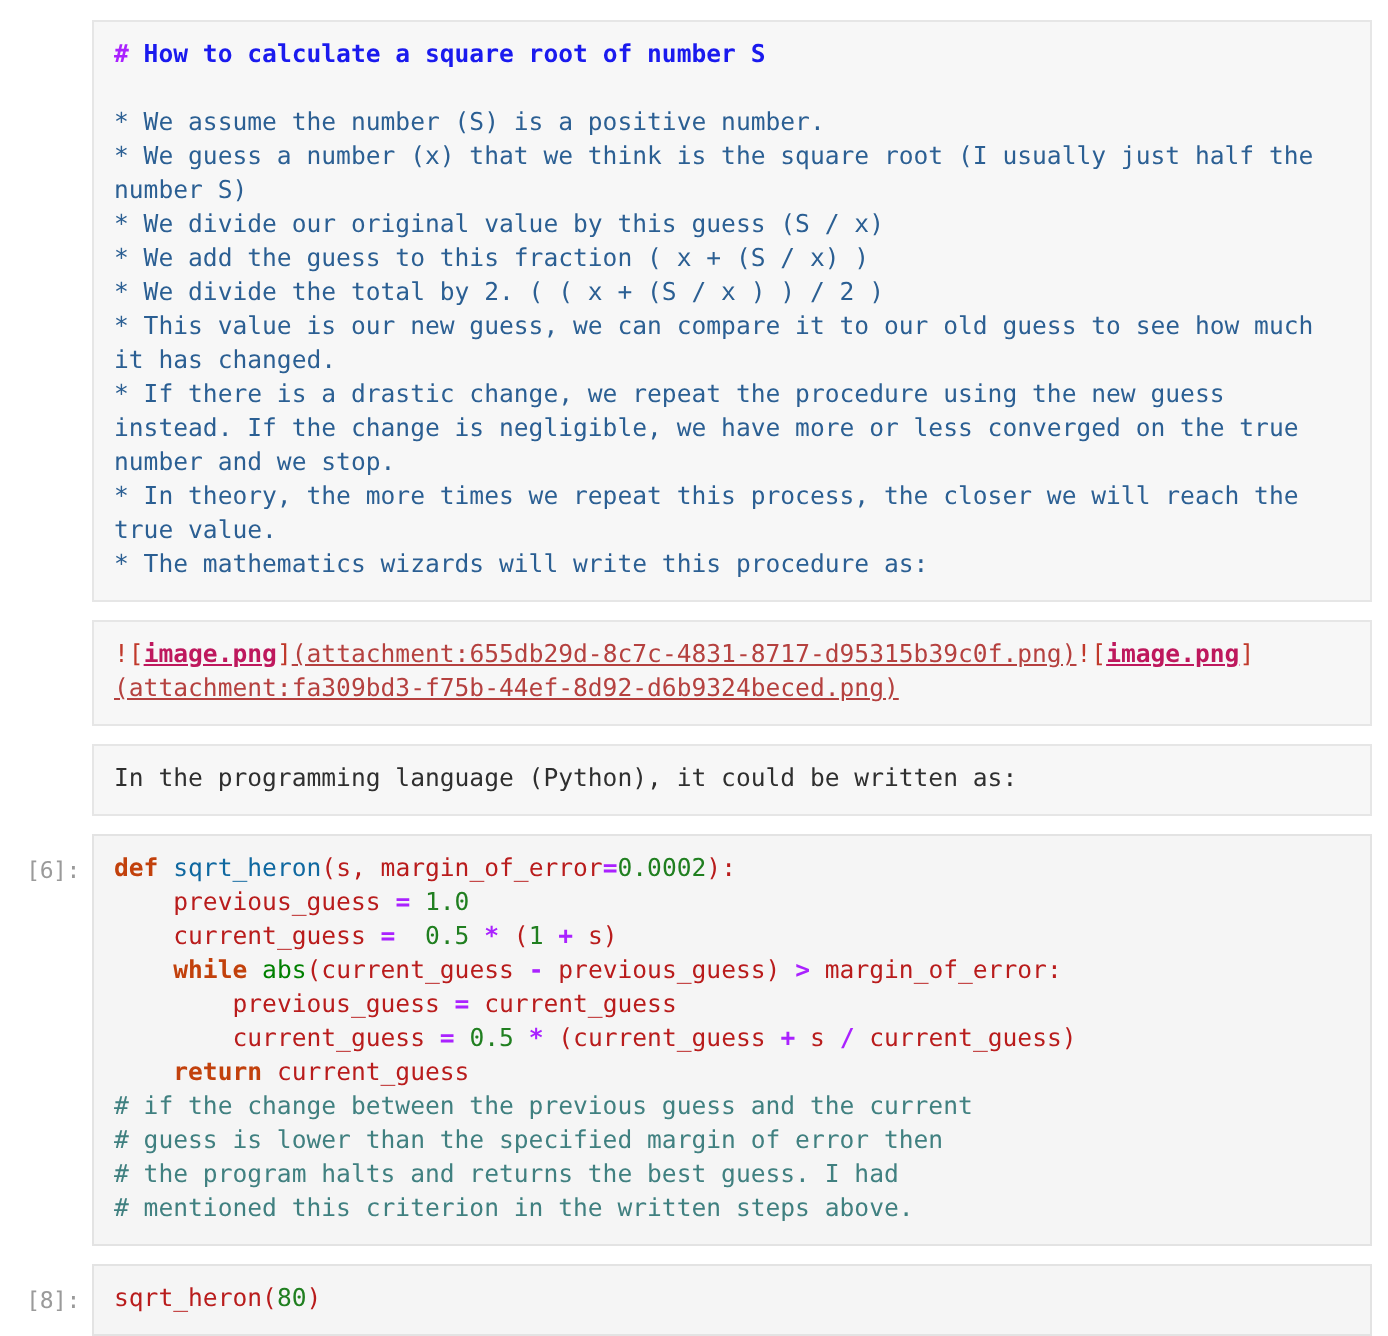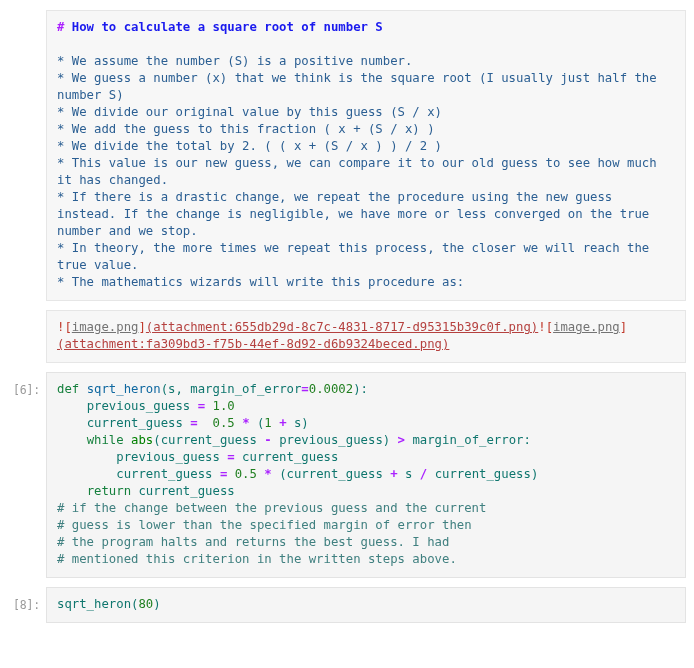--- a/index.html
+++ b/index.html
@@ -62,33 +62,33 @@
     word-break: break-word;
   }
 
   
   .md-src { color: #2b5f93; }
   .md-heading { color: #1a1aee; font-weight: bold; }
   .md-hash { color: #aa22ff; font-weight: bold; }
 
   .md-bang { color: #c0392b; }
   .md-bracket { color: #c0392b; }
-  .md-linktext { color: #737373; text-decoration: underline; }
+  .md-linktext { color: #be185d; text-decoration: underline; font-weight: bold; }
   .md-target { color: #b5413f; text-decoration: underline; }
 
   .plain-text {
     color: #2f2f2f;
     font-family: "DejaVu Sans Mono", monospace;
     font-size: 12.3px;
     line-height: 17px;
   }
 
   
-  .code { color: #0f766e; }
-  .kw { color: #15803d; font-weight: normal; }
+  .code { color: #b91c1c; }
+  .kw { color: #c2410c; font-weight: bold; }
   .fn { color: #0f68a0; }
   .num { color: #207f20; }
   .op { color: #aa22ff; font-weight: bold; }
   .builtin { color: #008000; }
   .cmt { color: #408080; }
 
   .inp-area { display: block; }
 </style>
 </head>
 <body>
@@ -113,20 +113,26 @@
   </div>
 
   <div class="cell">
     <div class="prompt empty"></div>
     <div class="cell-body md-body">
       <pre><span class="md-bang">!</span><span class="md-bracket">[</span><span class="md-linktext">image.png</span><span class="md-bracket">]</span><span class="md-target">(attachment:655db29d-8c7c-4831-8717-d95315b39c0f.png)</span><span class="md-bang">!</span><span class="md-bracket">[</span><span class="md-linktext">image.png</span><span class="md-bracket">]</span>
 <span class="md-target">(attachment:fa309bd3-f75b-44ef-8d92-d6b9324beced.png)</span></pre>
     </div>
   </div>
 
+  <div class="cell">
+    <div class="prompt empty"></div>
+    <div class="cell-body md-body">
+      <pre class="plain-text">In the programming language (Python), it could be written as:</pre>
+    </div>
+  </div>
 
   <div class="cell">
     <div class="prompt">[6]:</div>
     <div class="cell-body">
       <pre class="inp-area"><span class="kw">def </span><span class="fn">sqrt_heron</span><span class="code">(s, margin_of_error</span><span class="op">=</span><span class="num">0.0002</span><span class="code">):</span>
     <span class="code">previous_guess </span><span class="op">=</span><span class="code"> </span><span class="num">1.0</span>
     <span class="code">current_guess </span><span class="op">=</span><span class="code">  </span><span class="num">0.5</span><span class="code"> </span><span class="op">*</span><span class="code"> (</span><span class="num">1</span><span class="code"> </span><span class="op">+</span><span class="code"> s)</span>
     <span class="kw">while </span><span class="builtin">abs</span><span class="code">(current_guess </span><span class="op">-</span><span class="code"> previous_guess) </span><span class="op">&gt;</span><span class="code"> margin_of_error:</span>
         <span class="code">previous_guess </span><span class="op">=</span><span class="code"> current_guess</span>
         <span class="code">current_guess </span><span class="op">=</span><span class="code"> </span><span class="num">0.5</span><span class="code"> </span><span class="op">*</span><span class="code"> (current_guess </span><span class="op">+</span><span class="code"> s </span><span class="op">/</span><span class="code"> current_guess)</span>

